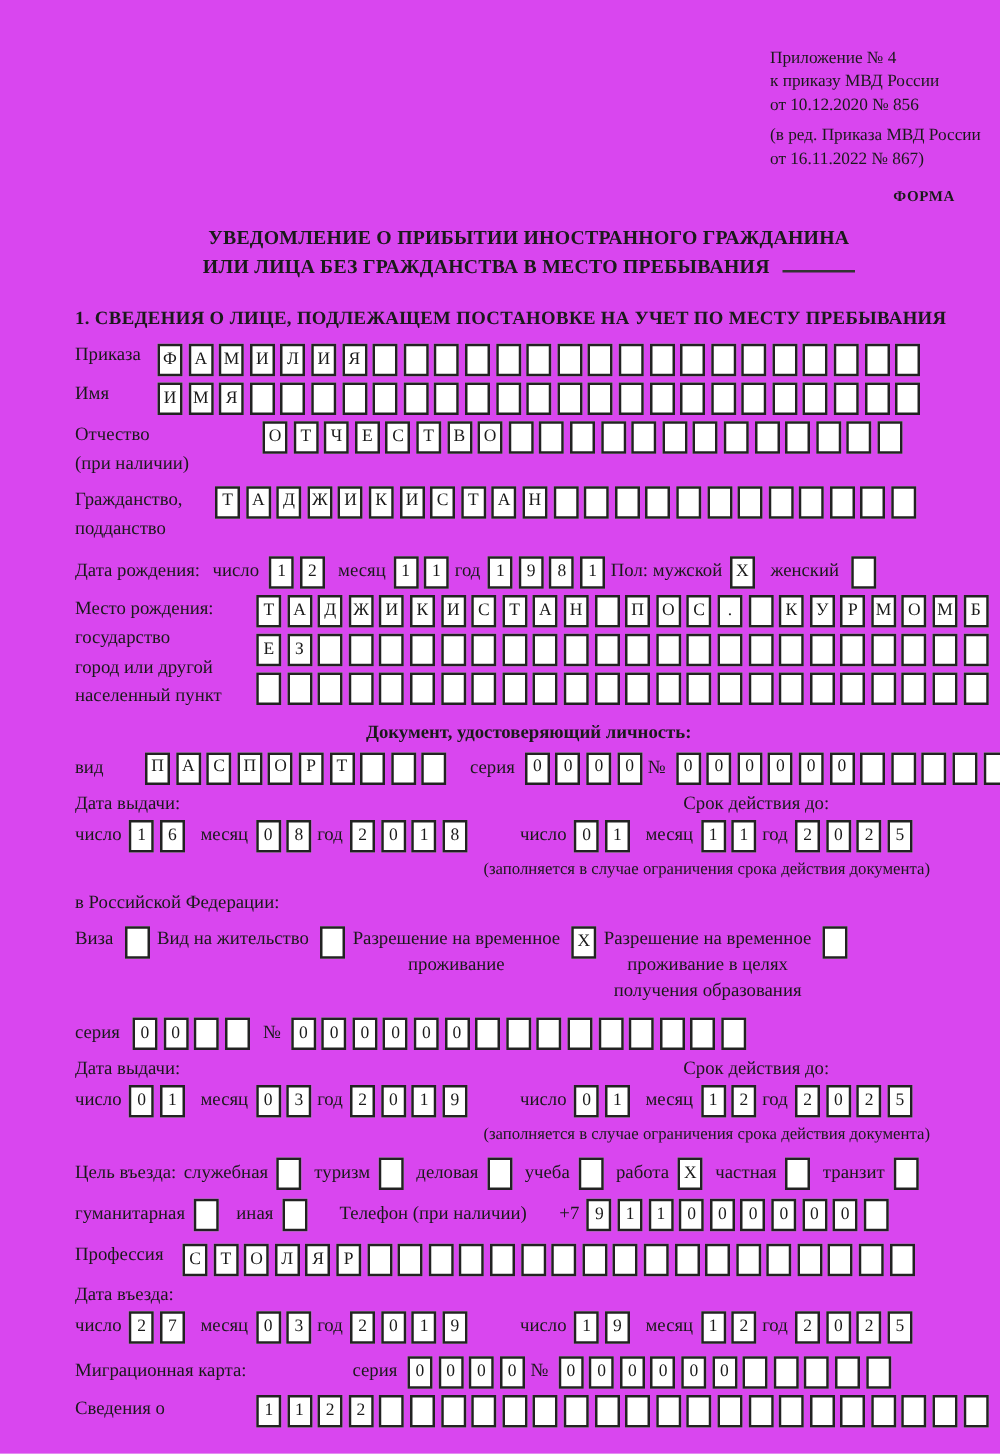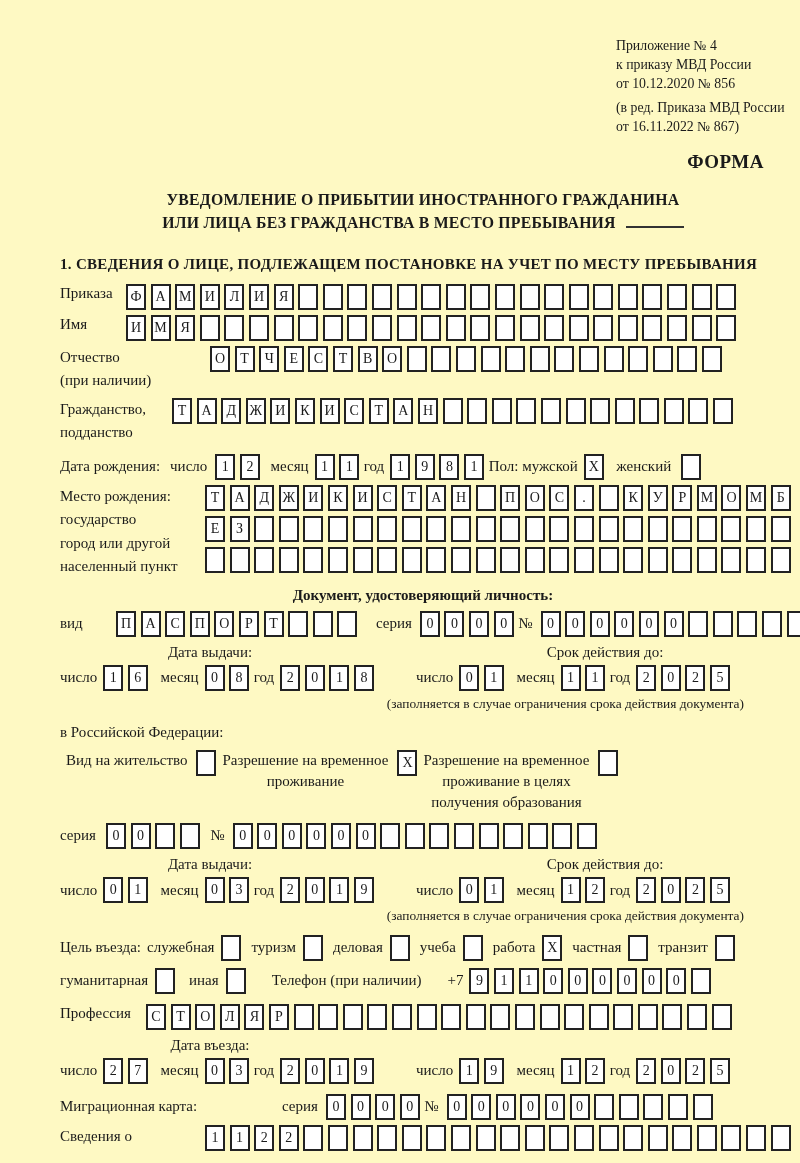--- a/index.html
+++ b/index.html
@@ -1,27 +1,27 @@
 <!DOCTYPE html>
 <html><head>
 <meta charset="utf-8">
 <style>
   * { box-sizing: border-box; margin: 0; padding: 0; }
   html,body { background:#f3f3f3; }
   .page {
-    width: 800px; height: 1163px; margin: 0 auto; background: #fef9c3;
+    width: 800px; height: 1163px; margin: 0 auto; background: #d946ef;
     font-family: "Liberation Serif", "DejaVu Serif", serif;
     color: #1a1a1a; font-size: 15px; line-height: 1.3;
     padding: 36px 14px 16px 60px; overflow: hidden; position: relative;
   }
   
   .hdr-block { width: 200px; margin-left: 556px; font-size: 13.8px; }
   .hdr-block div { line-height: 1.38; }
   .hdr-ed { margin-top: 5px; }
-  .forma { text-align: right; font-weight: bold; margin: 14px 22px 0 0; font-size: 19px; letter-spacing: .5px; }
+  .forma { text-align: right; font-weight: bold; margin: 14px 22px 0 0; font-size: 12px; letter-spacing: .5px; }
   
   .title { text-align: center; font-weight: bold; font-size: 15.8px; margin-top: 14px; line-height: 1.45; letter-spacing: .2px; }
   .title-underline { display:inline-block; width: 58px; border-bottom: 2px solid #333; height: 14px; margin-left: 10px; }
   .sec-head { font-weight: bold; font-size: 15px; margin-top: 20px; letter-spacing: .3px; }
   
   .row { display: flex; align-items: flex-start; margin-top: 5px; }
   .lbl { flex: none; }
   .lblcol { flex: none; }
   .lblcol span { display: block; line-height: 1.55; }
   .boxes { display: flex; flex: none; }
@@ -32,21 +32,21 @@
   }
   .w66 { width: 66px; } .w150 { width: 150px; } .w112 { width: 112px; }
   .w145 { width: 145px; } .w56 { width: 56px; } .w86 { width: 86px; }
   .ml6 { margin-left: 6px; } .ml8 { margin-left: 8px; } .ml10 { margin-left: 10px; }
   .ml14 { margin-left: 14px; } .ml18 { margin-left: 6px; } .ml26 { margin-left: 26px; }
   .mt10 { margin-top: 10px; }
   .brow { display:flex; margin-bottom: 5px; }
   .doc-head { text-align: center; font-weight: bold; margin-top: 8px; font-size: 15px; }
   
   .dates-heads { display: flex; margin-top: 6px; }
-  .dh-left { width: 300px; text-align: center; }
+  .dh-left { width: 300px; }
   .dh-right { width: 310px; margin-left: 90px; text-align: center; }
   .dates-row { display: flex; margin-top: 3px; }
   .dgroup { display: flex; align-items: center; }
   .dg-left { width: 330px; }
   .note { font-size: 13.4px; text-align: right; padding-right: 42px; margin-top: 4px; }
   .intro { margin-top: 8px; line-height: 1.55; }
   
   .opts { display: flex; margin-top: 6px; }
   .opt { display: flex; align-items: flex-start; }
   .opt-label { text-align: center; line-height: 1.4; }
@@ -401,20 +401,26 @@
         </span>
     </span>
   </div>
   <div class="note">(заполняется в случае ограничения срока действия документа)</div>
 
   <div class="intro">
     <div>в Российской Федерации:</div>
   </div>
 
   <div class="opts">
+    <span class="opt">
+      <span class="opt-label">Виза</span>
+      <span class="boxes">
+          <span class="cbox"></span>
+        </span>
+    </span>
     <span class="opt ml18">
       <span class="opt-label">Вид на жительство</span>
       <span class="boxes">
           <span class="cbox"></span>
         </span>
     </span>
     <span class="opt ml18">
       <span class="opt-label">
         <span>Разрешение на временное</span><br>
         <span>проживание</span>

